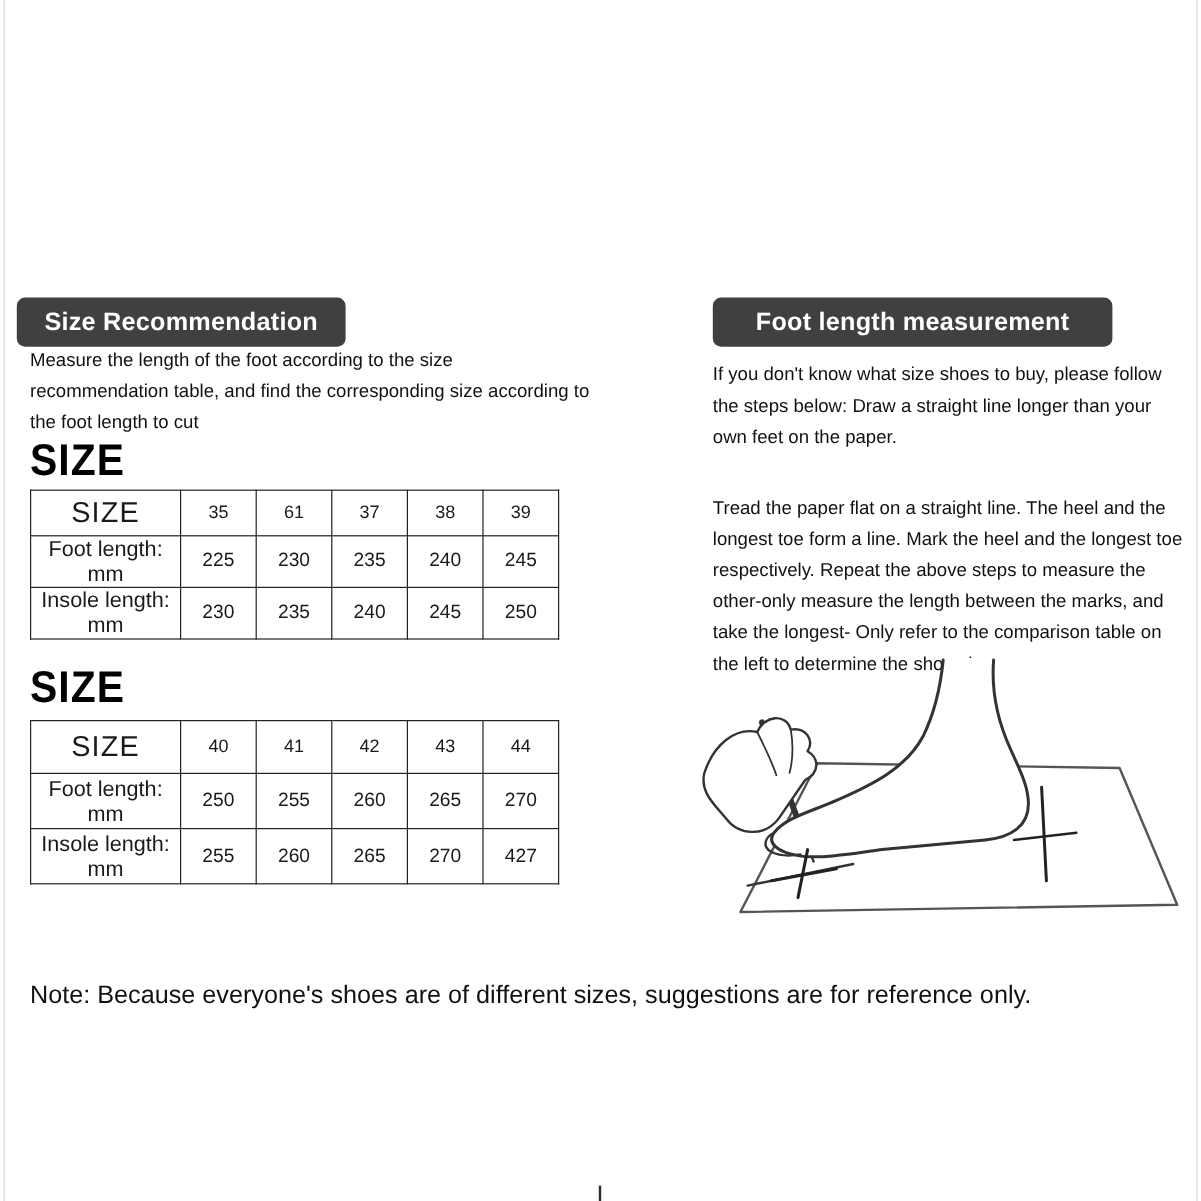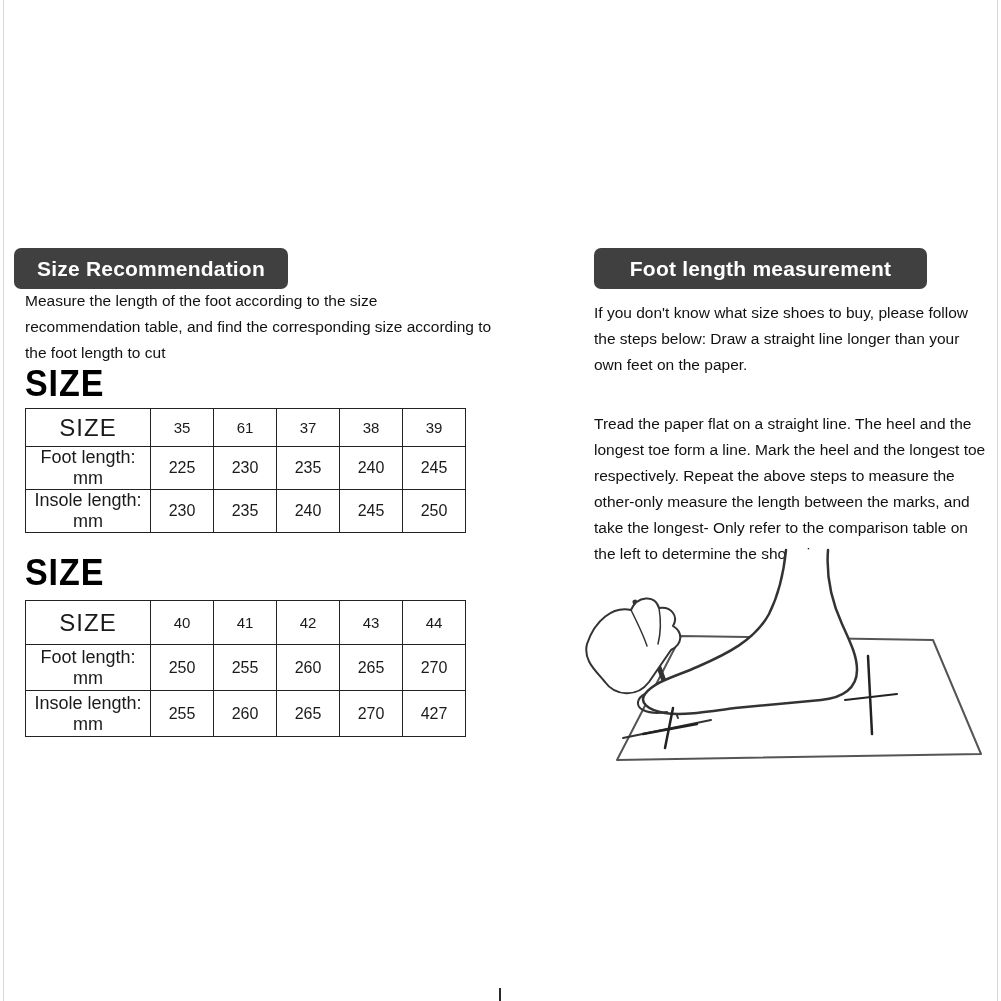--- a/index.html
+++ b/index.html
@@ -149,14 +149,15 @@
       <path d="M88,160 L80,200" stroke="#222" stroke-width="2.5"></path>
 
       <path d="M283,108 L287,186" stroke="#222" stroke-width="2.5"></path>
       <path d="M260,152 L312,146" stroke="#222" stroke-width="2"></path>
 
       <path d="M2,96 C10,72 28,58 46,62 C52,48 70,46 74,60 C86,58 94,68 88,78 C98,84 98,96 86,102 L64,134 C52,150 30,148 20,134 C10,122 -2,112 2,96 Z" fill="#ffffff" stroke="#333" stroke-width="2"></path>
       <path d="M46,62 C52,74 58,86 62,98 M74,60 C76,72 76,84 73,96" stroke="#333" stroke-width="1.5"></path>
     </svg>
   </div>
 
+  <p class="note">Note: Because everyone's shoes are of different sizes, suggestions are for reference only.</p>
 
 </div>
 
 </body></html>

